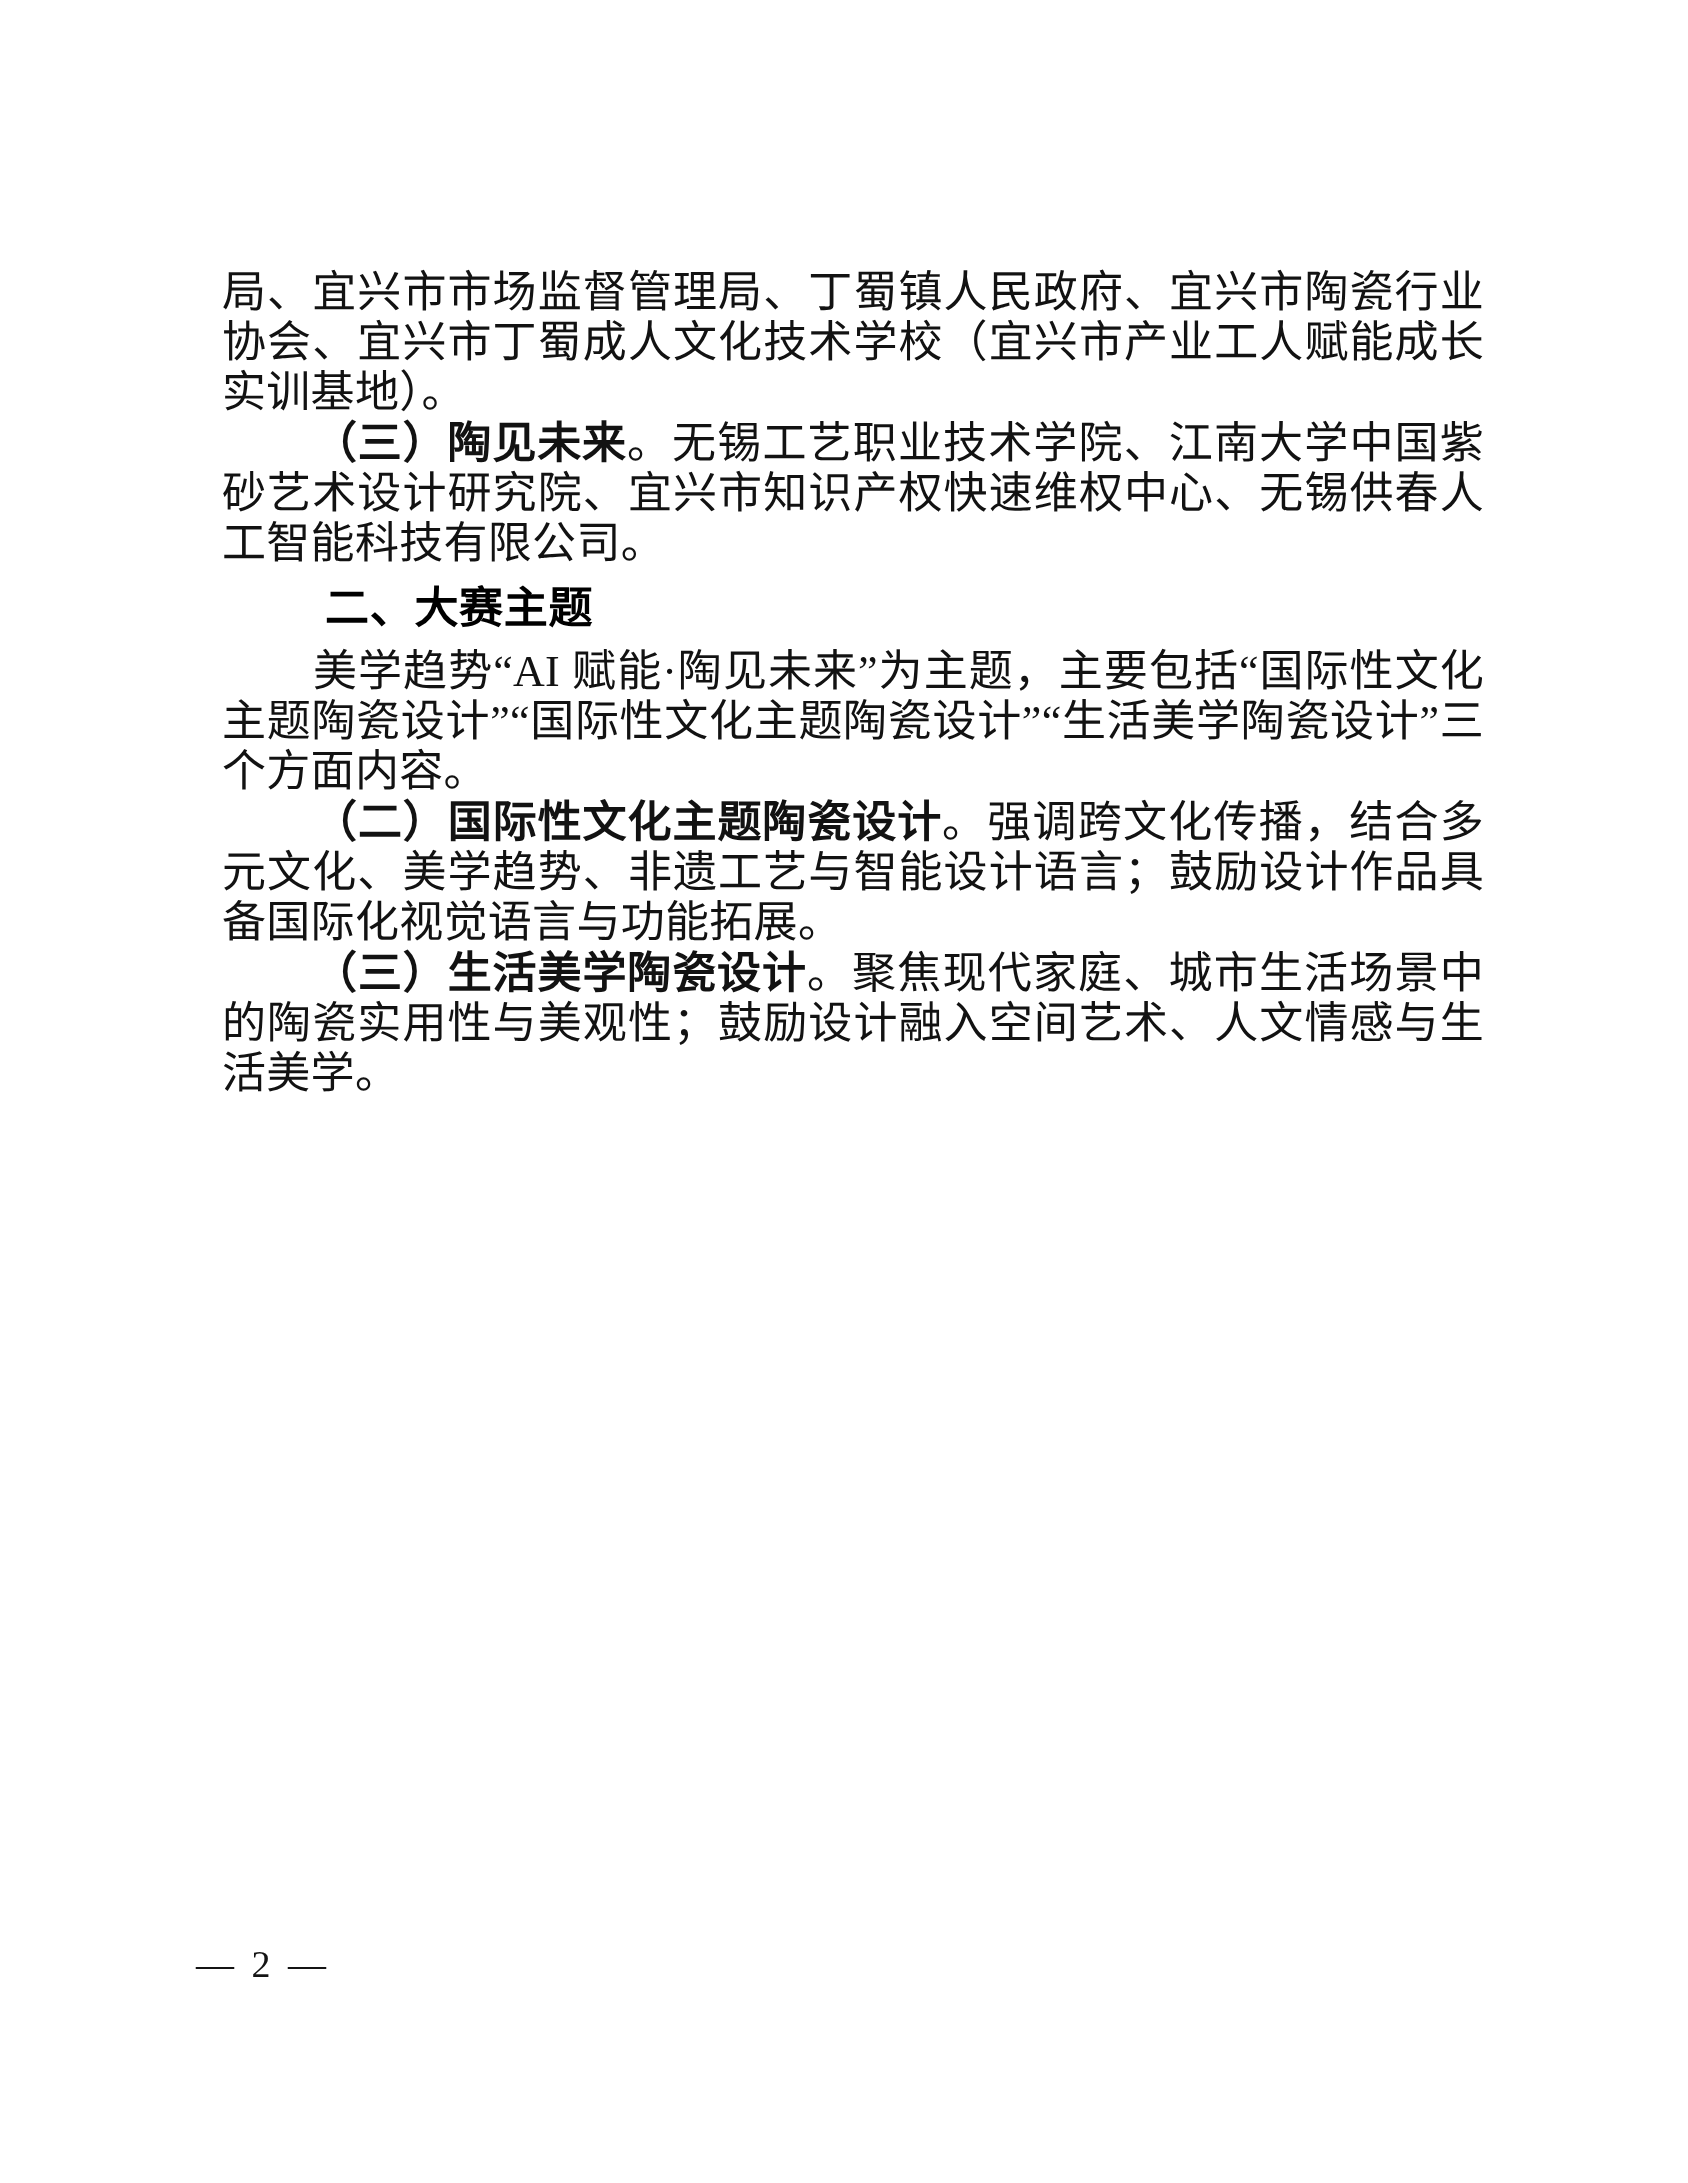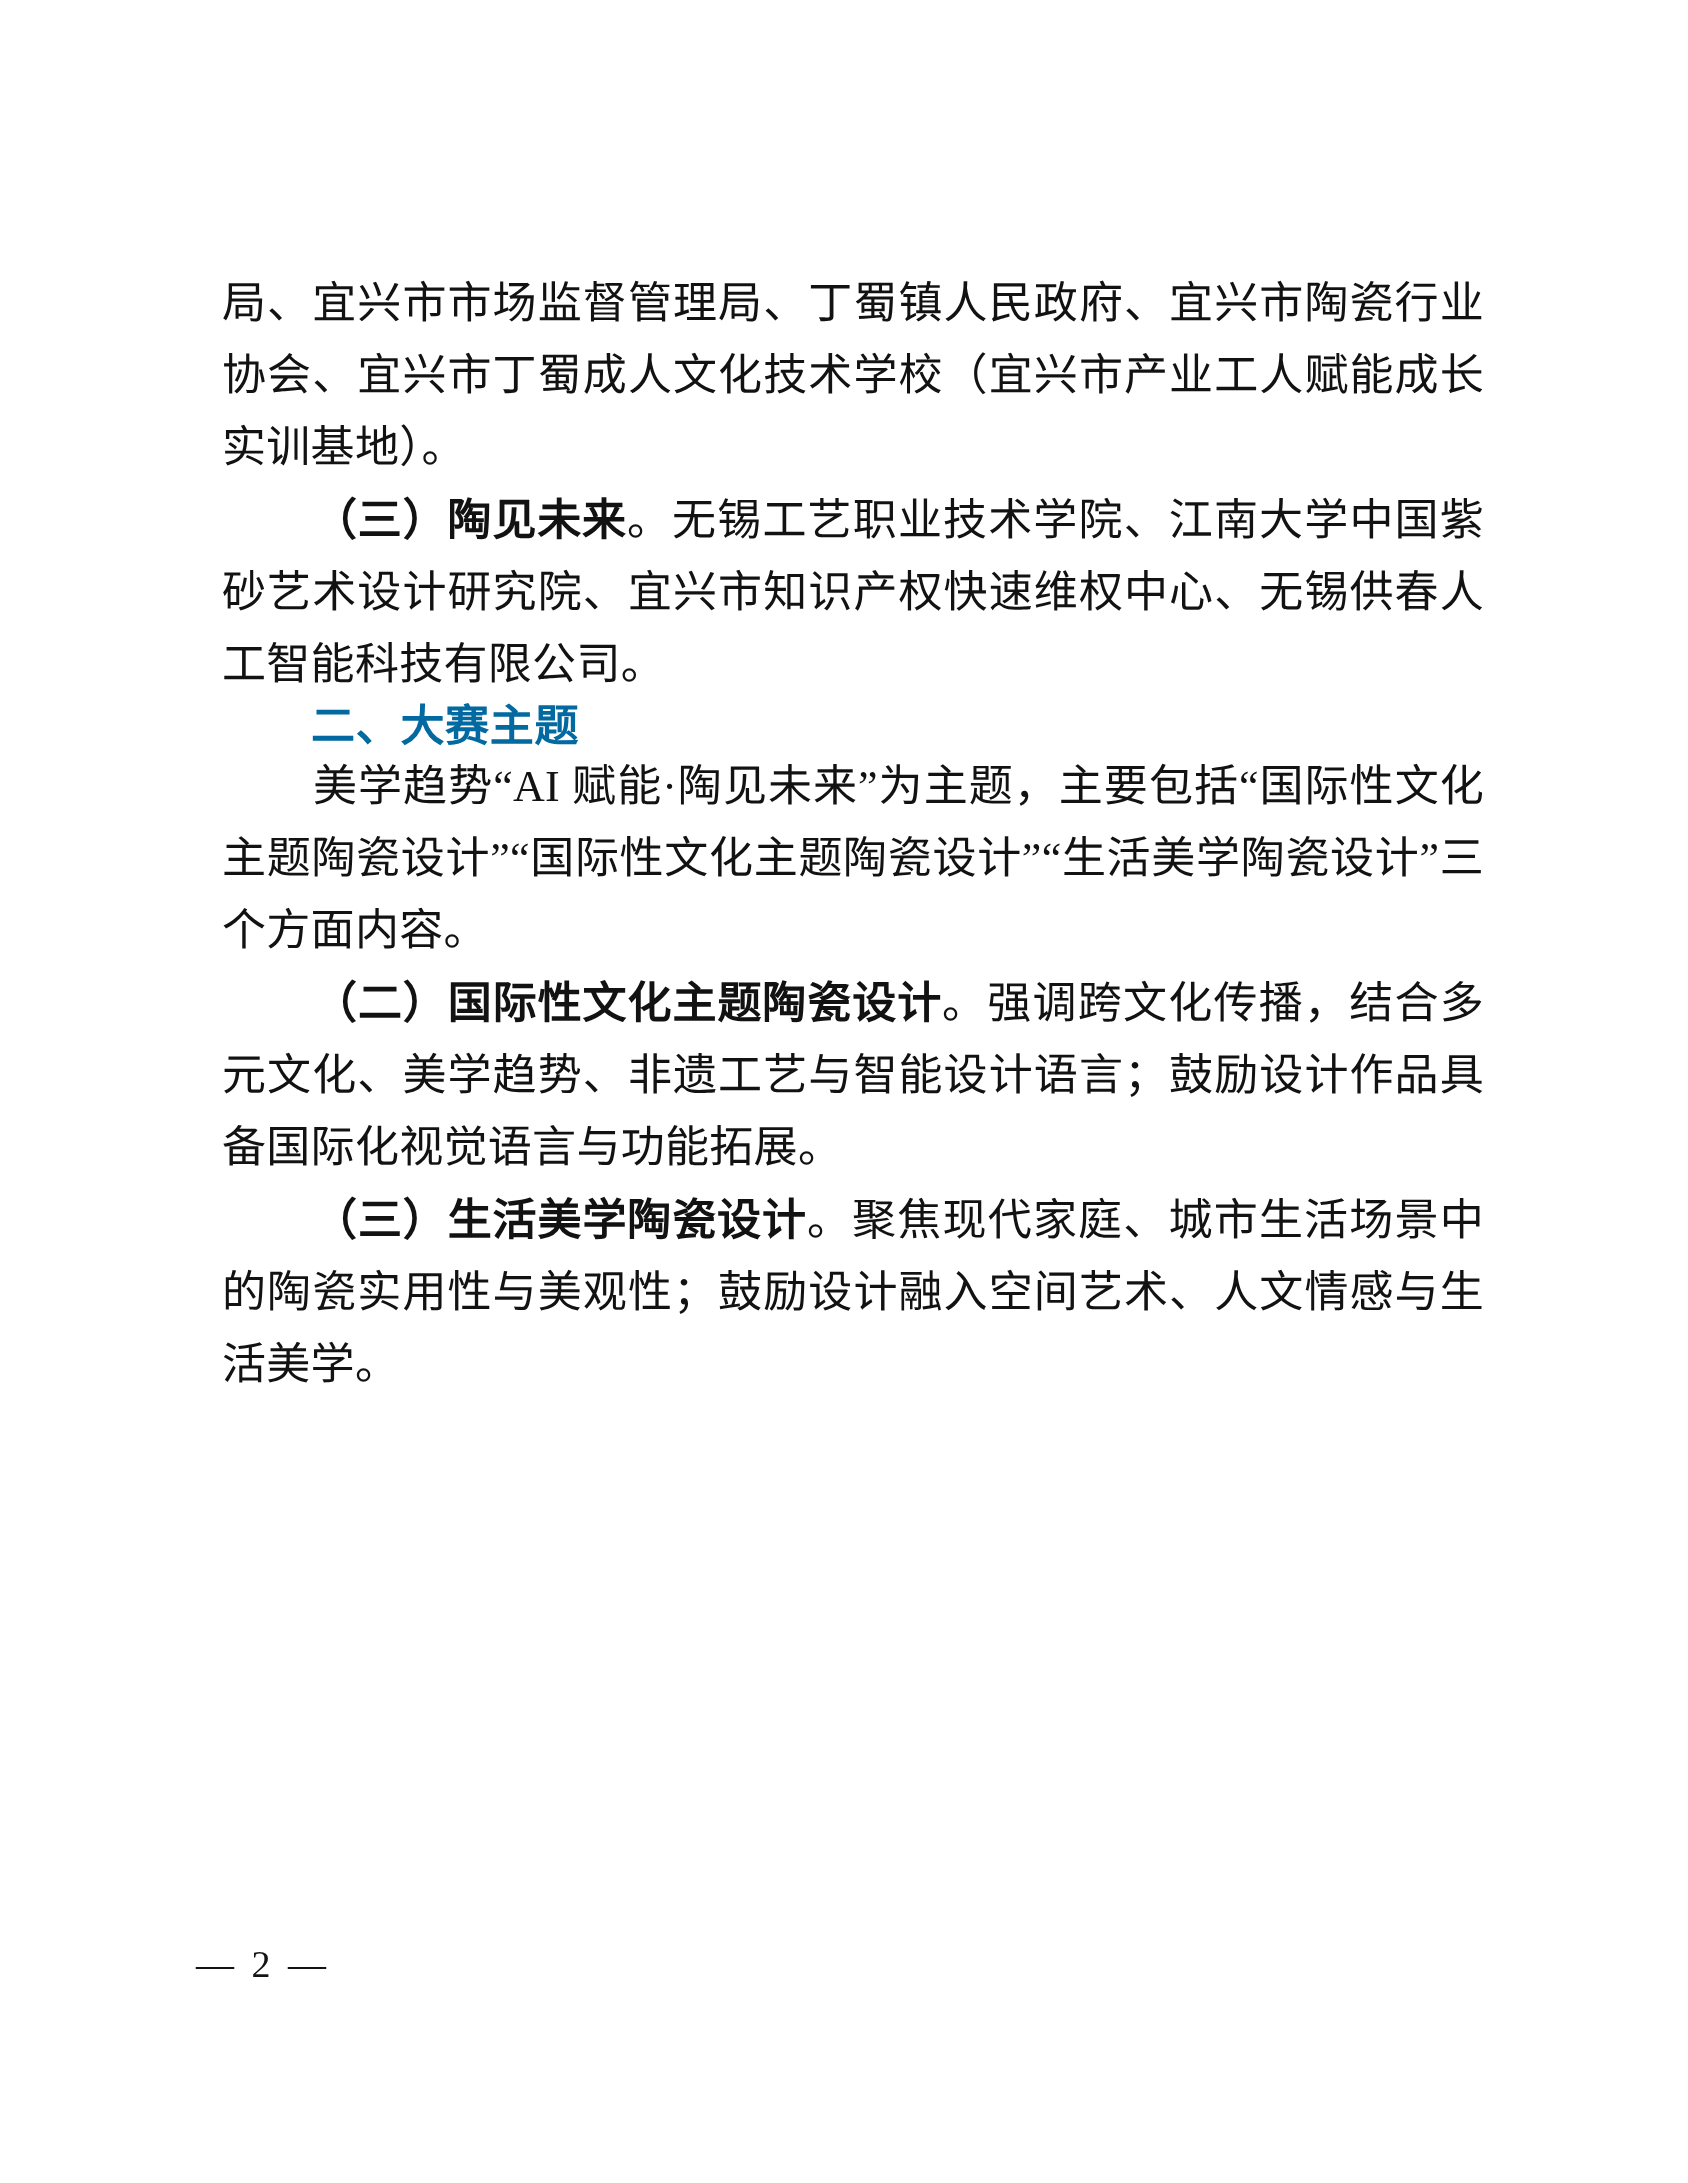--- a/index.html
+++ b/index.html
@@ -23,21 +23,21 @@
     position: absolute;
     left: 222px;
     top: 268px;
     width: 1262px;
   }
 
   
   .para {
     font-family: "Liberation Serif", "DejaVu Serif", serif;
     font-size: 44px;
-    line-height: 72px;
+    line-height: 50px;
     color: #121212;
     margin: 0;
     text-align: justify;
     text-justify: inter-character;
     letter-spacing: 0.3px;
     font-weight: 400;
     -webkit-font-smoothing: antialiased;
   }
 
   .para.indent {
@@ -57,22 +57,22 @@
     font-weight: 400;
     letter-spacing: 0.3px;
   }
 
   
   .heading {
     font-family: "DejaVu Sans", "Liberation Sans", sans-serif;
     font-size: 44px;
     line-height: 50px;
     font-weight: 700;
-    color: #0369a1;
-    margin: 0;
+    color: #000000;
+    margin: 14px;
     text-indent: 89px;
     letter-spacing: 0.7px;
   }
 
   
   .page-number {
     position: absolute;
     left: 196px;
     top: 1941px;
     font-family: "Liberation Serif", "DejaVu Serif", serif;

